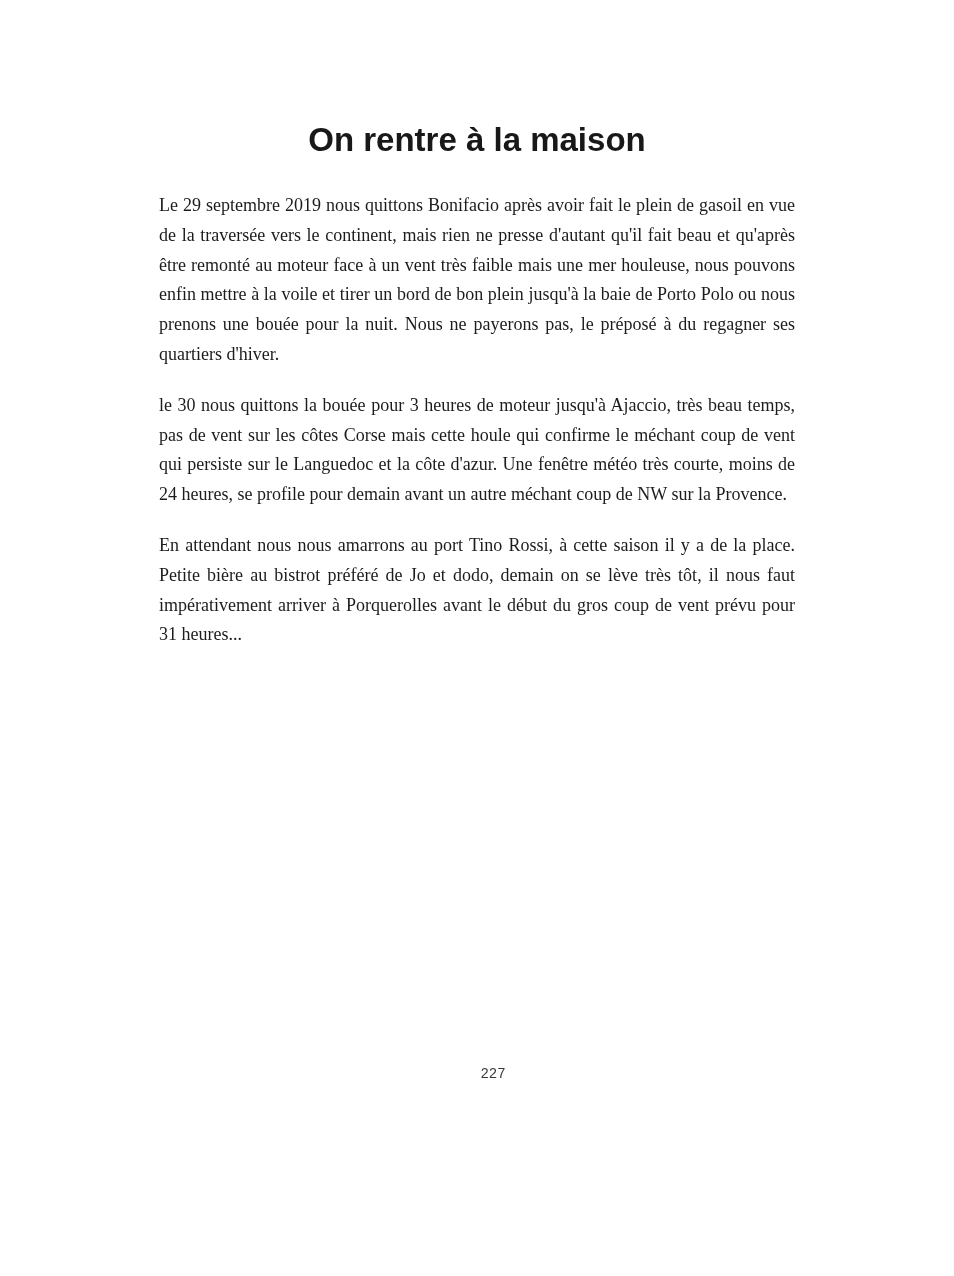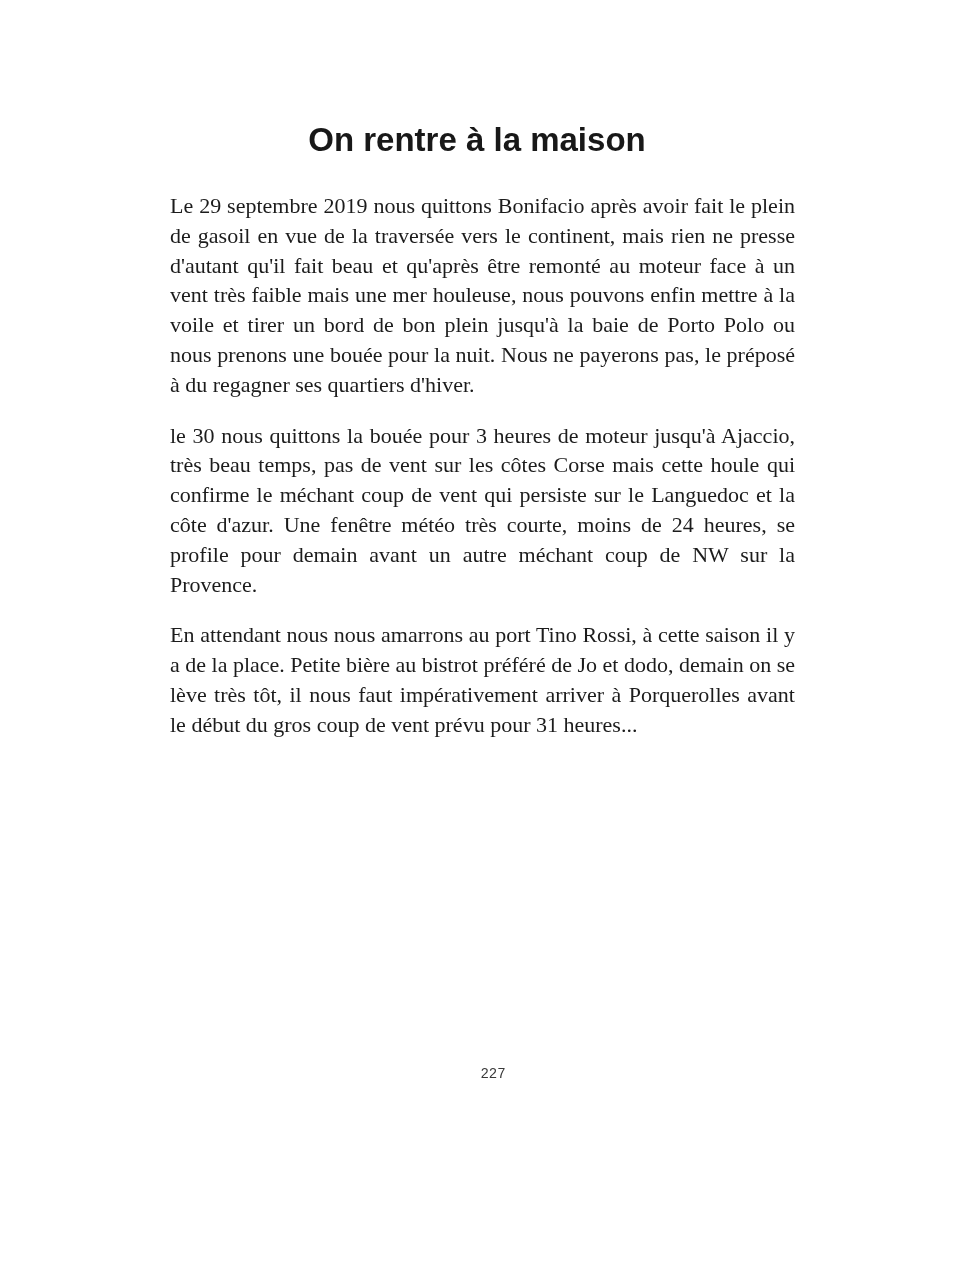--- a/index.html
+++ b/index.html
@@ -26,22 +26,22 @@
     font-size: 33px;
     letter-spacing: 0px;
     color: #181818;
   }
   .content {
     width: 636px;
     margin: 0 auto;
     padding-top: 32px;
   }
   .content p {
-    margin: 0 0 21px 11px;
-    font-size: 22px;
+    margin: 0 0 21px 0;
+    font-size: 18px;
     line-height: 29.8px;
     text-align: justify;
     text-justify: inter-word;
     color: #1c1c1c;
   }
   .page-number {
     position: absolute;
     bottom: 34px;
     left: 0;
     width: 100%;

